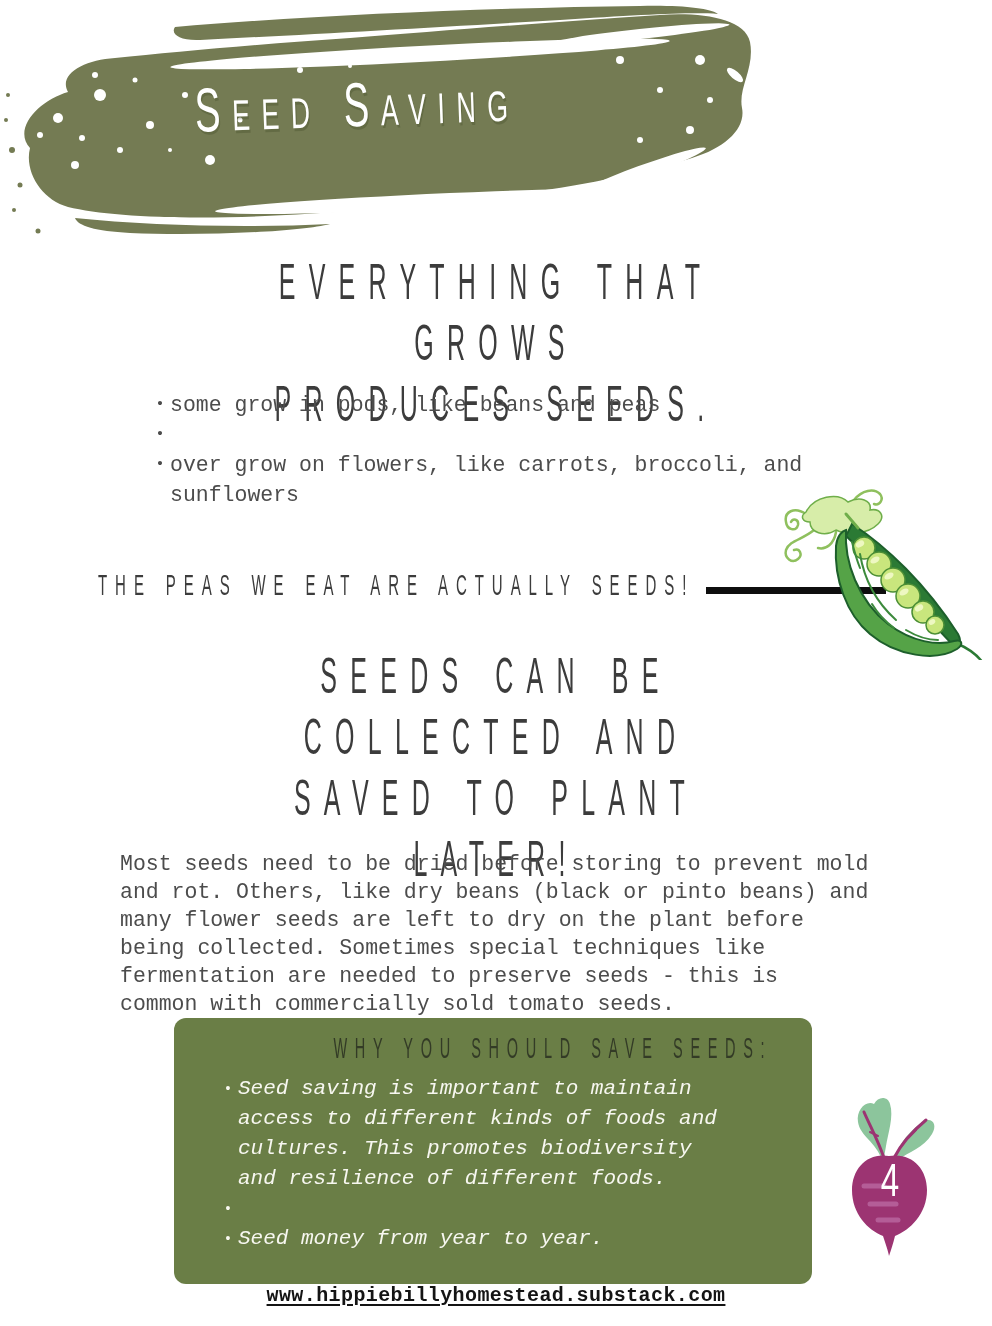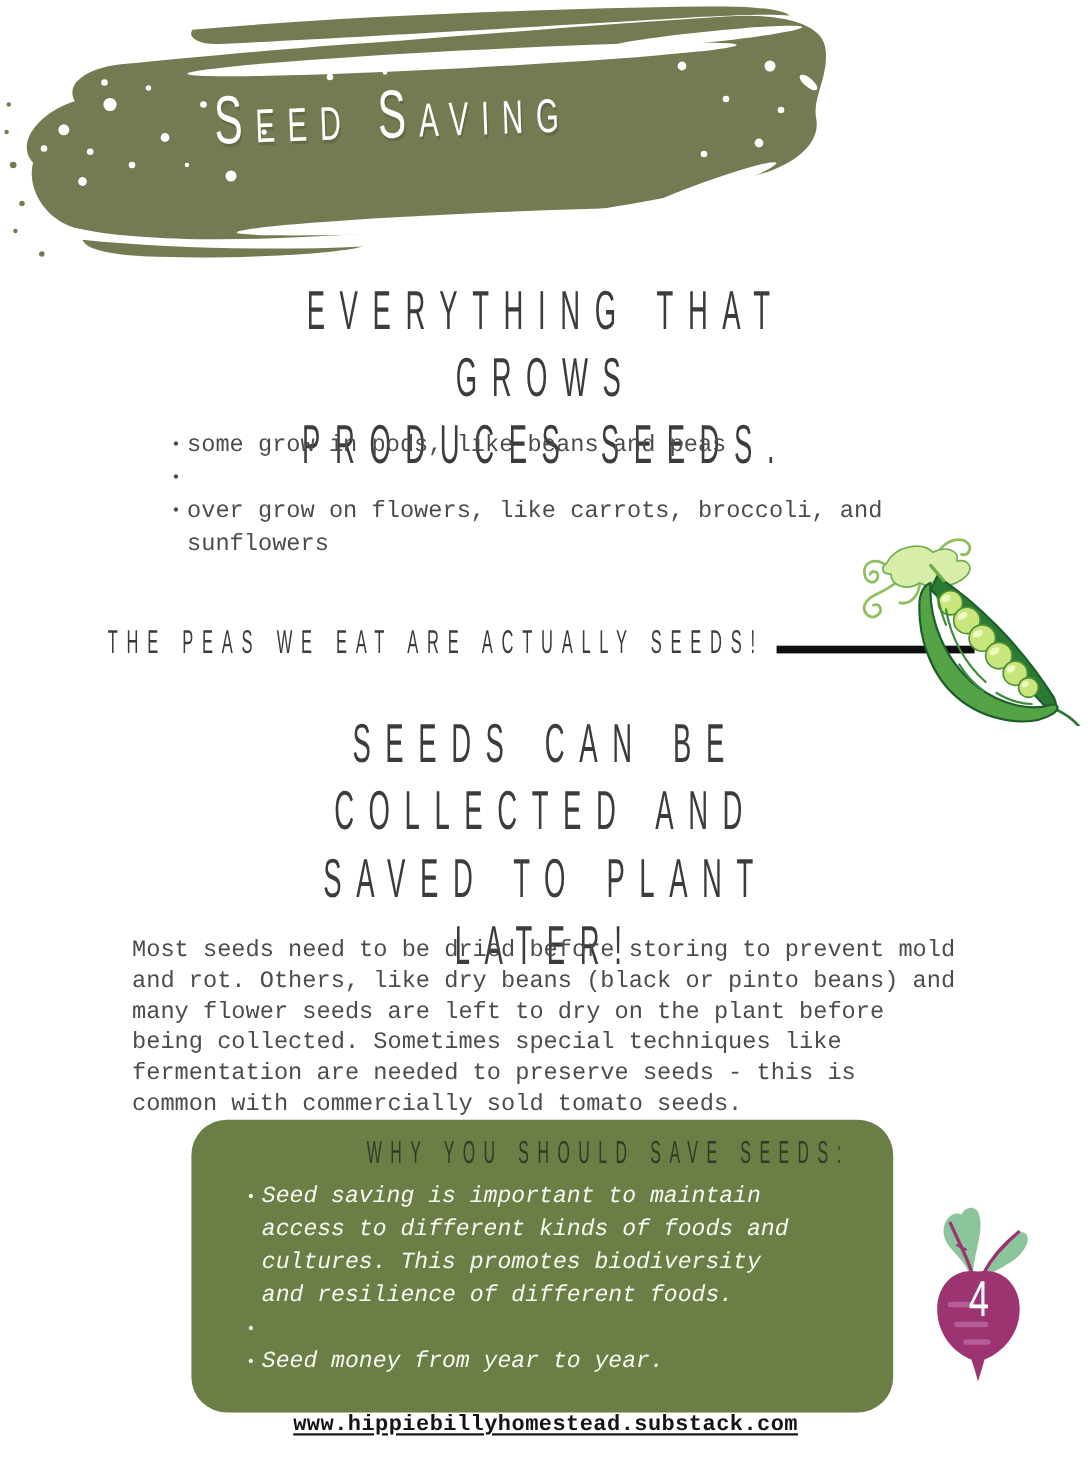--- a/index.html
+++ b/index.html
@@ -52,21 +52,21 @@
   .pointer-line{position:absolute;left:706px;top:587px;width:180px;height:7px;background:#0e0e0e;z-index:1;}
   .peapod{position:absolute;left:776px;top:484px;width:214px;height:176px;z-index:2;}
   
   .para{
     position:absolute;left:120px;top:850px;width:780px;margin:0;
     white-space:pre-line;font-size:21.5px;line-height:28px;
   }
   
   .whybox{
     position:absolute;left:174px;top:1018px;width:638px;height:266px;
-    border-radius:32px;box-sizing:border-box;
+    border-radius:12px;box-sizing:border-box;
     padding:12px 0 0 0;
   }
   .whytitle{
     width:638px;text-align:center;
     font-size:29px;line-height:36px;
     letter-spacing:0.53em;word-spacing:0.12em;
     transform:scaleX(0.5);transform-origin:50% 50%;
     color:#333b26;white-space:nowrap;
   }
   .box-bullets{margin:8px 0 0 44px;width:560px;}

